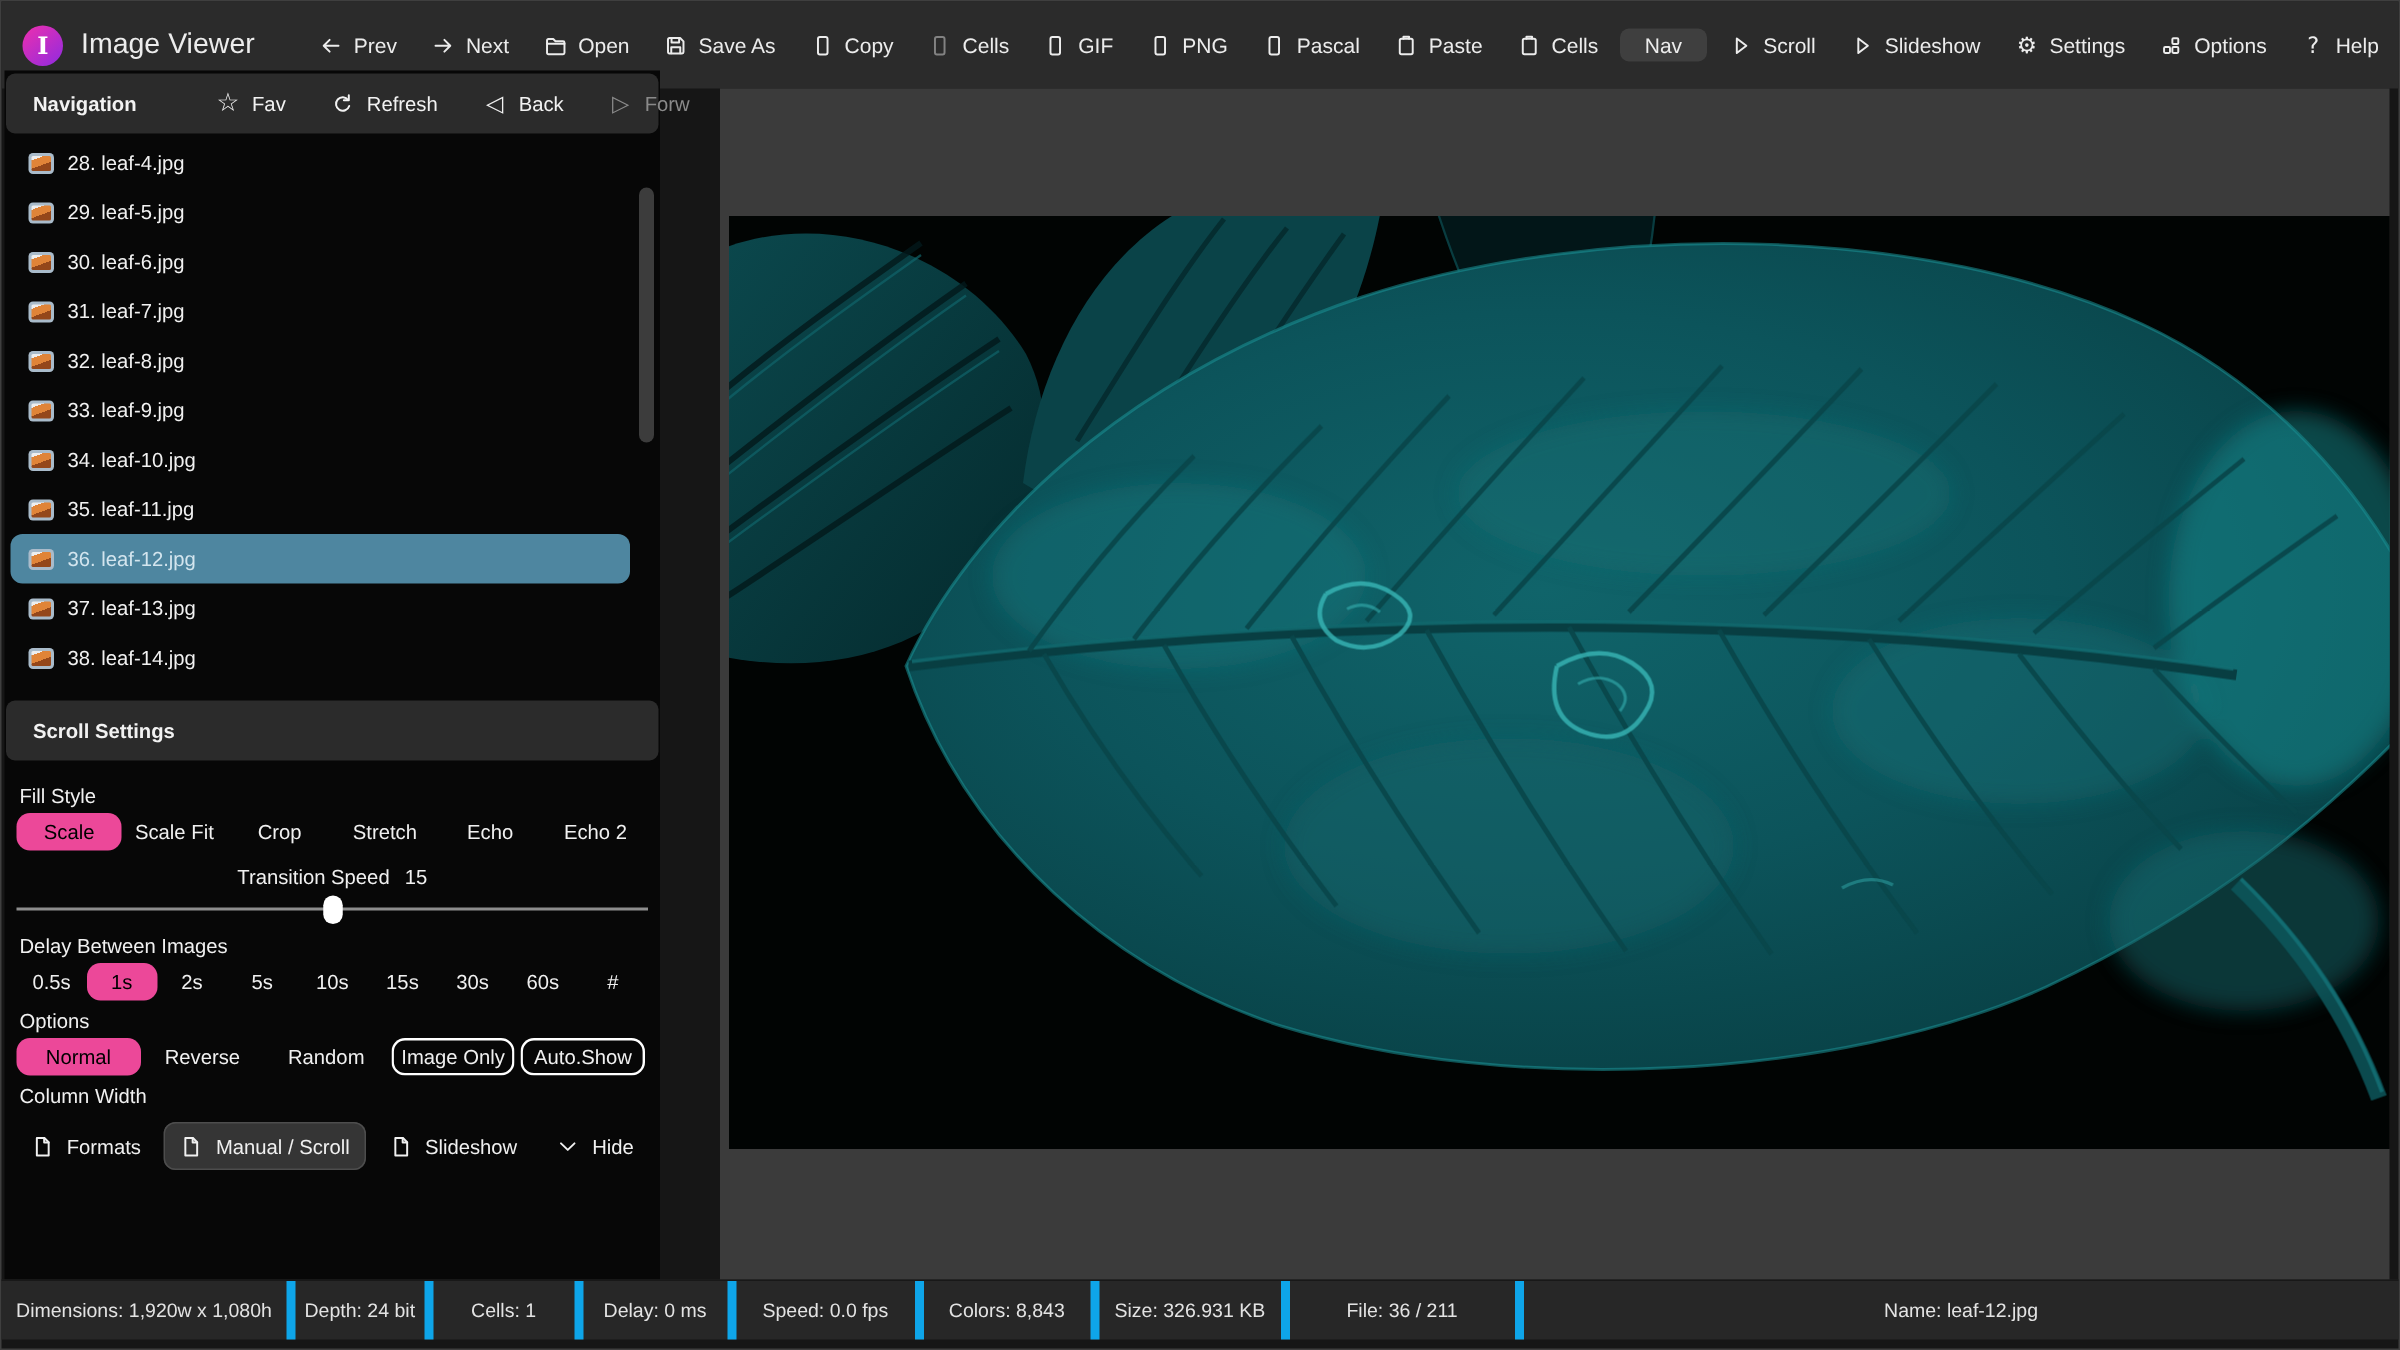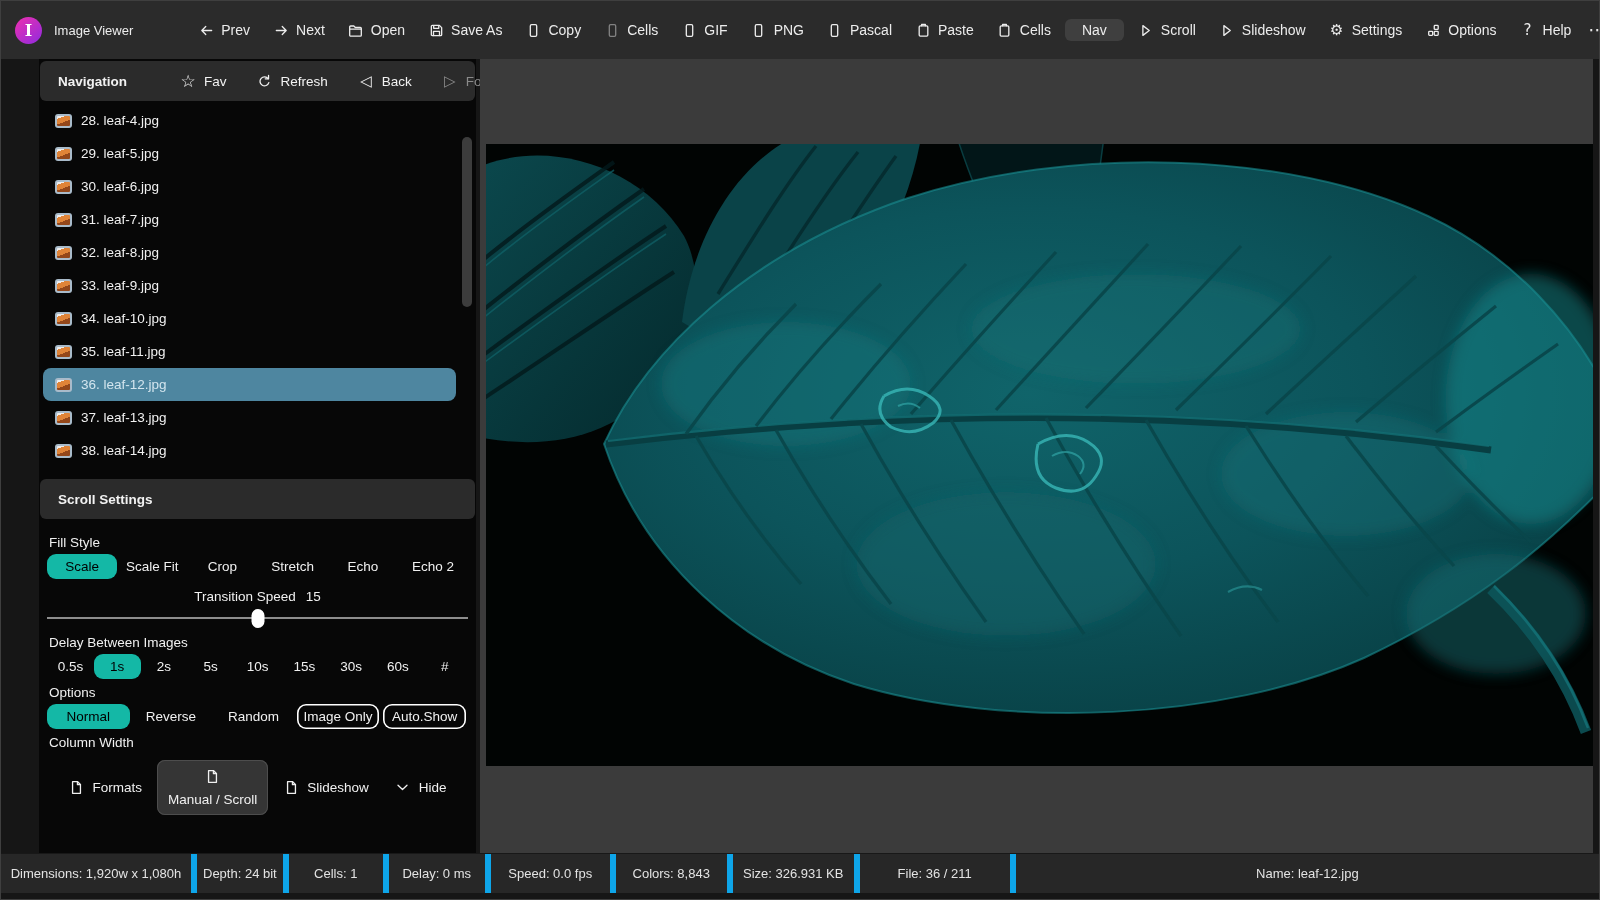--- a/index.html
+++ b/index.html
@@ -2,60 +2,60 @@
 <html style="--sel: #4e86a0; --letterbox: #3b3b3b; --logo1: #ee2fae; --logo2: #8f2be0;"><head>
 <meta charset="utf-8">
 <style>
   html,body{margin:0;padding:0;background:#101010;}
   body{width:1600px;height:900px;overflow:hidden;font-family:"Liberation Sans",sans-serif;-webkit-font-smoothing:antialiased;}
   .window{position:absolute;inset:0;background:#161616;border:1px solid #3f3f3f;box-sizing:border-box;}
 
   
   .toolbar{position:absolute;top:0;left:0;right:0;height:58px;background:#2b2b2b;display:flex;align-items:center;padding:0 14px;box-sizing:border-box;color:#ececec;}
   .logo{width:27px;height:27px;border-radius:50%;background:linear-gradient(140deg,var(--logo1,#ee2fae),var(--logo2,#8f2be0));display:flex;align-items:center;justify-content:center;color:#fff;font-family:"DejaVu Serif",serif;font-weight:bold;font-size:16px;flex:0 0 27px;}
-  .app-title{font-size:13px;margin:0 56px 0 12px;white-space:nowrap;}
+  .app-title{font-size:19px;margin:0 34px 0 12px;white-space:nowrap;}
   .tb-items{display:flex;align-items:center;gap:5px;}
   .tbtn{display:flex;align-items:center;gap:7px;padding:7px 9px;border-radius:6px;font-size:14px;white-space:nowrap;cursor:default;}
   .tbtn.active{background:#3f3f3f;padding:3px 17px;}
   .tbtn .icon{display:inline-flex;align-items:center;justify-content:center;width:16px;height:16px;}
   .tbtn .icon.dim{opacity:.45;}
   .gch{font-size:15px;line-height:1;font-family:"DejaVu Sans",sans-serif;}
   .win-controls{margin-left:auto;display:flex;align-items:center;gap:14px;padding-right:6px;}
   .wbtn{width:34px;height:34px;display:flex;align-items:center;justify-content:center;border-radius:6px;color:#e6e6e6;}
 
   
-  .sidebar{position:absolute;top:58px;left:2px;width:437px;bottom:45px;background:#070707;box-sizing:border-box;margin-left:36px;}
+  .sidebar{position:absolute;top:46px;left:2px;width:437px;bottom:45px;background:#070707;box-sizing:border-box;}
   .panel-header{height:40px;margin:2px 1px 0 1px;background:#2b2b2b;border-radius:6px;display:flex;align-items:center;padding:0 0 0 18px;color:#f2f2f2;}
   .panel-header .ph-title{font-weight:bold;font-size:13.5px;flex:0 0 122px;}
   .nav-actions{display:flex;align-items:center;gap:30px;}
   .nbtn{display:flex;align-items:center;gap:8px;font-size:13.5px;}
   .nbtn.dim{color:#8a8a8a;}
   .nbtn .icon{display:inline-flex;width:16px;height:16px;align-items:center;justify-content:center;}
 
   .file-list{position:relative;margin-top:3px;}
   .frow{height:33px;display:flex;align-items:center;gap:9px;padding-left:12px;font-size:13.5px;color:#f1f1f1;border-radius:8px;margin:0 20px 0 4px;}
   .frow.sel{background:var(--sel,#4e86a0);color:#d3e5ee;}
   .fico{width:17px;height:14px;background:#a9bbca;border-radius:3px;display:inline-flex;align-items:center;justify-content:center;flex:0 0 17px;}
   .fico-in{width:13px;height:10px;border-radius:1px;background:linear-gradient(160deg,#eeeeee 0 20%,#e08438 20% 58%,#94471a 58%);}
   .vscroll{position:absolute;right:4px;top:33px;width:10px;height:170px;border-radius:5px;background:#3c3c3c;}
 
   .settings-header{margin-top:12px;}
   .settings-body{padding:10px 8px 0 8px;color:#f0f0f0;}
   .slabel{font-size:13.5px;margin:6px 2px 4px 2px;}
   .seg-row{display:flex;align-items:center;margin:2px 0 4px 0;}
   .seg{flex:1;text-align:center;font-size:13.5px;padding:5px 0;border-radius:9px;white-space:nowrap;}
-  .seg.sel{background:#14b8a6;color:#000;}
+  .seg.sel{background:#ec4899;color:#000;}
   .seg.outl{box-shadow:inset 0 0 0 1.6px #fff;margin:0 2px;}
   .trans-label{display:flex;justify-content:center;gap:10px;font-size:13.5px;margin:10px 0 4px 0;}
   .slider{position:relative;height:21px;margin:0 0 6px 0;}
   .slider .track{position:absolute;left:0;right:0;top:9px;height:2px;background:#8d8d8d;}
   .slider .thumb{position:absolute;top:1px;width:13px;height:19px;border-radius:7px;background:#fff;transform:translateX(-50%);}
   .foot{display:flex;align-items:center;gap:4px;margin-top:10px;justify-content:center;}
   .fbtn{display:flex;align-items:center;gap:8px;padding:8px 11px;border-radius:8px;font-size:13.5px;white-space:nowrap;}
-  .fbtn.active{background:#353535;box-shadow:inset 0 0 0 1px #4d4d4d;flex-direction:column;}
+  .fbtn.active{background:#353535;box-shadow:inset 0 0 0 1px #4d4d4d;}
   .fbtn .icon{display:inline-flex;width:16px;height:16px;align-items:center;justify-content:center;}
 
   
   .viewer{position:absolute;left:479px;top:58px;width:1113px;bottom:45px;background:var(--letterbox,#3b3b3b);}
   .image-strip{position:absolute;left:6px;top:85px;width:1107px;height:622px;background:#000;}
   .image-strip svg{display:block;}
 
   
   .statusbar{position:absolute;left:0;right:0;bottom:6px;height:39px;background:#272727;display:flex;align-items:center;color:#e3e3e3;font-size:13px;border-top:1px solid #181818;}
   .sb-cell{display:flex;align-items:center;justify-content:center;height:100%;border-right:6px solid #0ea5e9;box-sizing:border-box;white-space:nowrap;padding:0 6px;}

